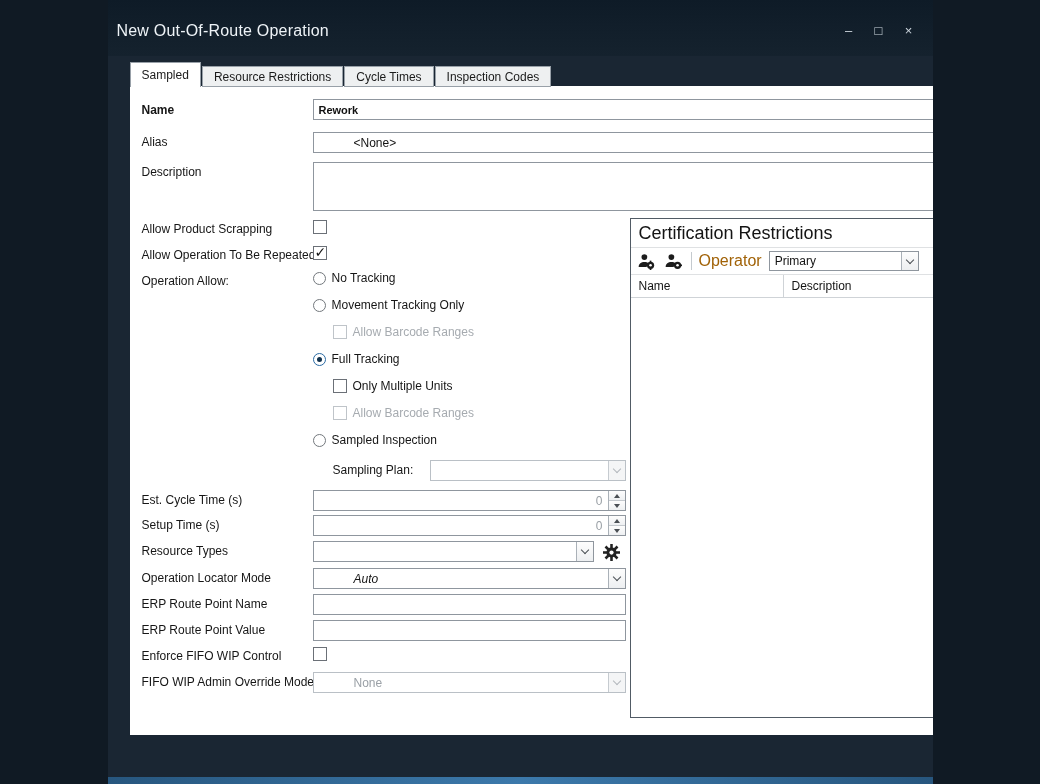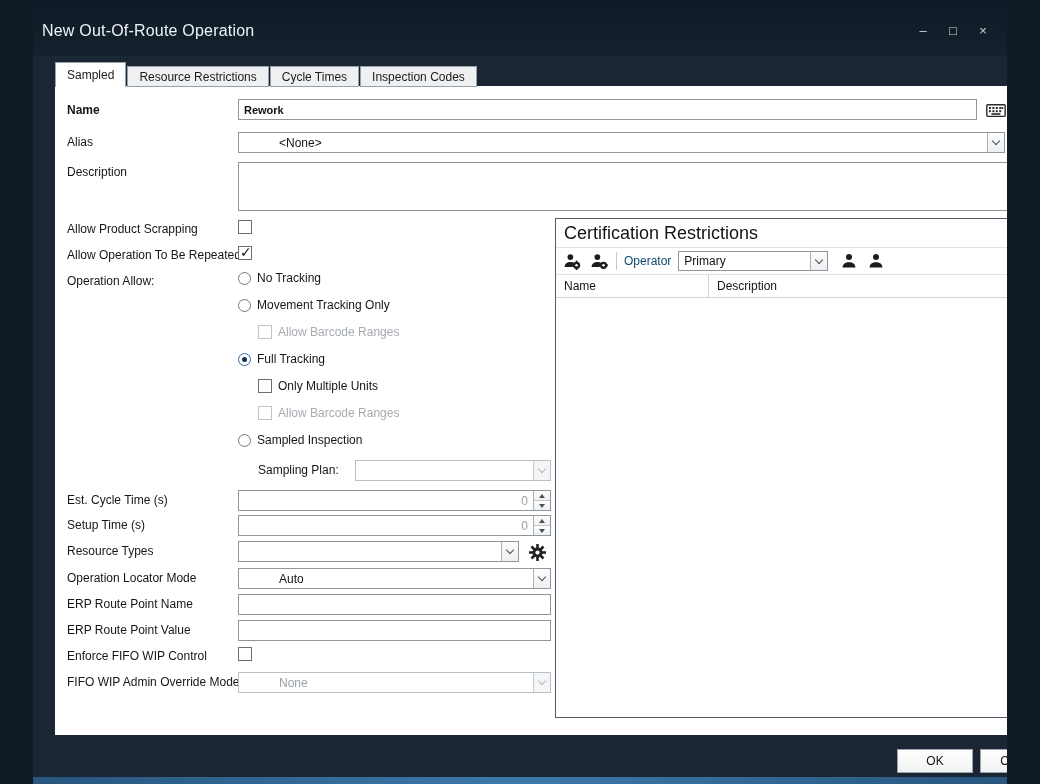--- a/index.html
+++ b/index.html
@@ -1,19 +1,19 @@
 <!DOCTYPE html>
 <html><head>
 <meta charset="utf-8">
 <style>
   * { margin:0; padding:0; box-sizing:border-box; }
   html,body { background:#101a24; }
   body { font-family:"Liberation Sans","DejaVu Sans",sans-serif; }
 
-  .window { position:relative; width:974px; height:784px; background:#1a2633; overflow:hidden; margin:0 auto; }
+  .window { position:relative; width:825px; height:784px; background:#1a2633; overflow:hidden; margin:0 auto; }
 
   
   .titlebar { position:absolute; left:0; top:0; width:100%; height:56px; background:linear-gradient(180deg,#0e1b27 0%,#15222e 100%); }
   .window-title { position:absolute; left:9px; top:22px; font-size:16px; color:#eef3f7; letter-spacing:.2px; }
   .win-controls { position:absolute; right:14px; top:22px; display:flex; gap:10px; }
   .wc { width:20px; height:18px; color:#cdd6de; font-size:13px; text-align:center; line-height:18px; cursor:pointer; }
 
   
   .tabstrip { position:absolute; left:22px; top:62px; height:25px; display:flex; align-items:flex-end; z-index:3; }
   .tab { height:21px; display:flex; align-items:center; padding:0 11px; background:#eef0f1; border:1px solid #98a0a8; margin-right:1px; font-size:12px; color:#1b1b1b; cursor:pointer; white-space:nowrap; }
@@ -62,21 +62,21 @@
 
   .blocked { position:absolute; width:16px; height:16px; border:3px solid #b0b6bc; border-radius:50%; }
   .blocked::after { content:""; position:absolute; left:-2px; top:3.5px; width:14px; height:3px; background:#b0b6bc; transform:rotate(-45deg); }
 
   
   .groupbox { position:absolute; left:500px; top:132px; width:487px; height:500px; border:1px solid #515b65; background:#fff; display:flex; flex-direction:column; }
   .gb-title { padding:4px 8px 3px 8px; font-size:18px; color:#141414; border-bottom:1px solid #dfe1e3; }
   .gb-toolbar { height:27px; display:flex; align-items:center; padding:0 6px; gap:7px; border-bottom:1px solid #dfe1e3; }
   .tool-icon { width:20px; height:20px; display:flex; align-items:center; justify-content:center; cursor:pointer; }
   .vsep { width:1px; height:18px; background:#c5cacf; }
-  .gb-toolbar .lbl-inline { font-size:12px; color:#0c4a6e;text-align:right; }
+  .gb-toolbar .lbl-inline { font-size:16px; color:#a16207;text-align:right; }
   .op-combo { position:relative; width:150px; height:20px; border:1px solid #8f969e; background:#fff; display:flex; align-items:stretch; cursor:pointer; }
   .gb-header { height:23px; display:flex; align-items:stretch; border-bottom:1px solid #cfd3d7; font-size:12px; color:#141414; }
   .gb-header .col-name { width:153px; padding-left:8px; border-right:1px solid #cfd3d7; display:flex; align-items:center; cursor:pointer; }
   .gb-header .col-desc { padding-left:8px; display:flex; align-items:center; flex:1; cursor:pointer; }
   .gb-body { flex:1; background:#fff; }
 
   
   .btn { position:absolute; height:24px; background:linear-gradient(180deg,#fefefe,#f1f2f3); border:1px solid #9aa3ad; font-size:12px; font-family:inherit; color:#111; cursor:pointer; }
   .bottom-strip { position:absolute; left:0; bottom:0; width:100%; height:7px; background:linear-gradient(90deg,#27567e,#3c79ab 50%,#27567e); }
 </style>
@@ -239,21 +239,21 @@
           <rect x="6.8" y="0" width="2.4" height="16" transform="rotate(45 8 8)"></rect>
           <rect x="6.8" y="0" width="2.4" height="16" transform="rotate(90 8 8)"></rect>
           <rect x="6.8" y="0" width="2.4" height="16" transform="rotate(135 8 8)"></rect>
           <circle cx="8" cy="8" r="4.8"></circle>
         </g>
         <circle cx="8" cy="8" r="2" fill="#ffffff"></circle>
       </svg>
     </div>
 
     <div class="lbl" style="left:12px;top:485px;">Operation Locator Mode</div>
-    <div class="combo" style="left:183px;top:482px;width:313px;">
+    <div class="combo" style="left:183px;top:482px;width:313px;font-style:italic;">
       <div class="combo-text">Auto</div>
       <div class="combo-btn">
           <span class="chev"></span>
         </div>
     </div>
 
     <div class="lbl" style="left:12px;top:511px;">ERP Route Point Name</div>
     <input class="tfield" style="left: 183px; top: 508px; width: 313px;" value="">
 
     <div class="lbl" style="left:12px;top:537px;">ERP Route Point Value</div>

